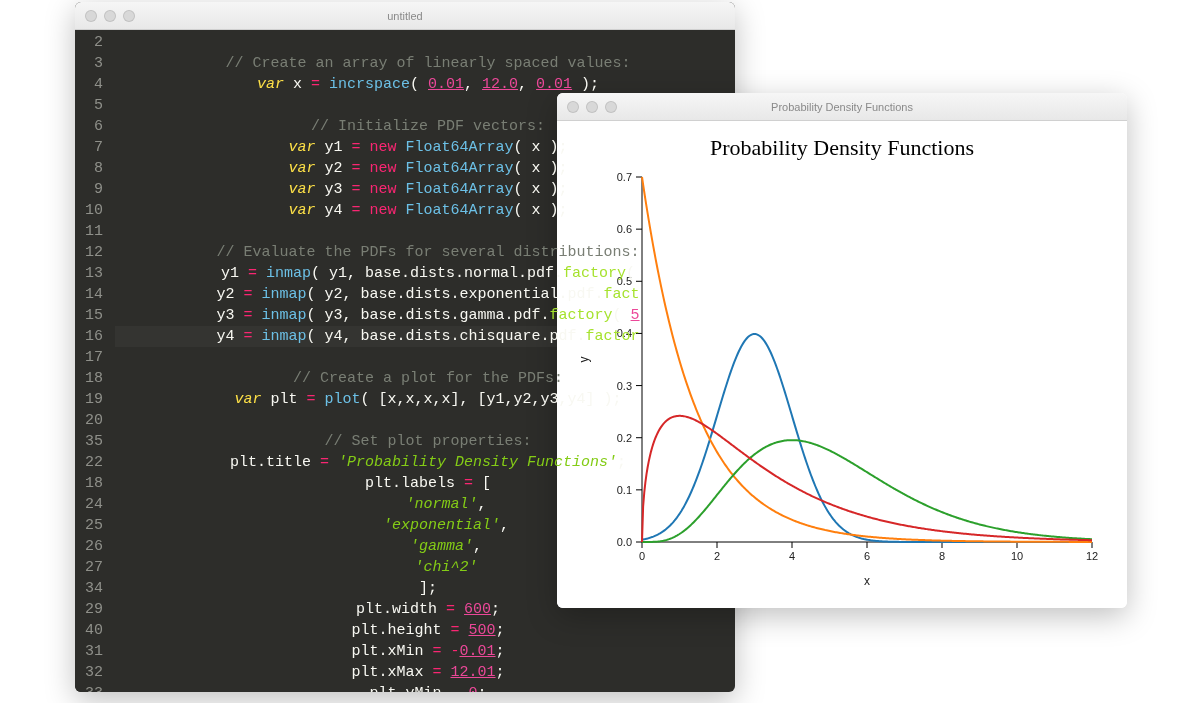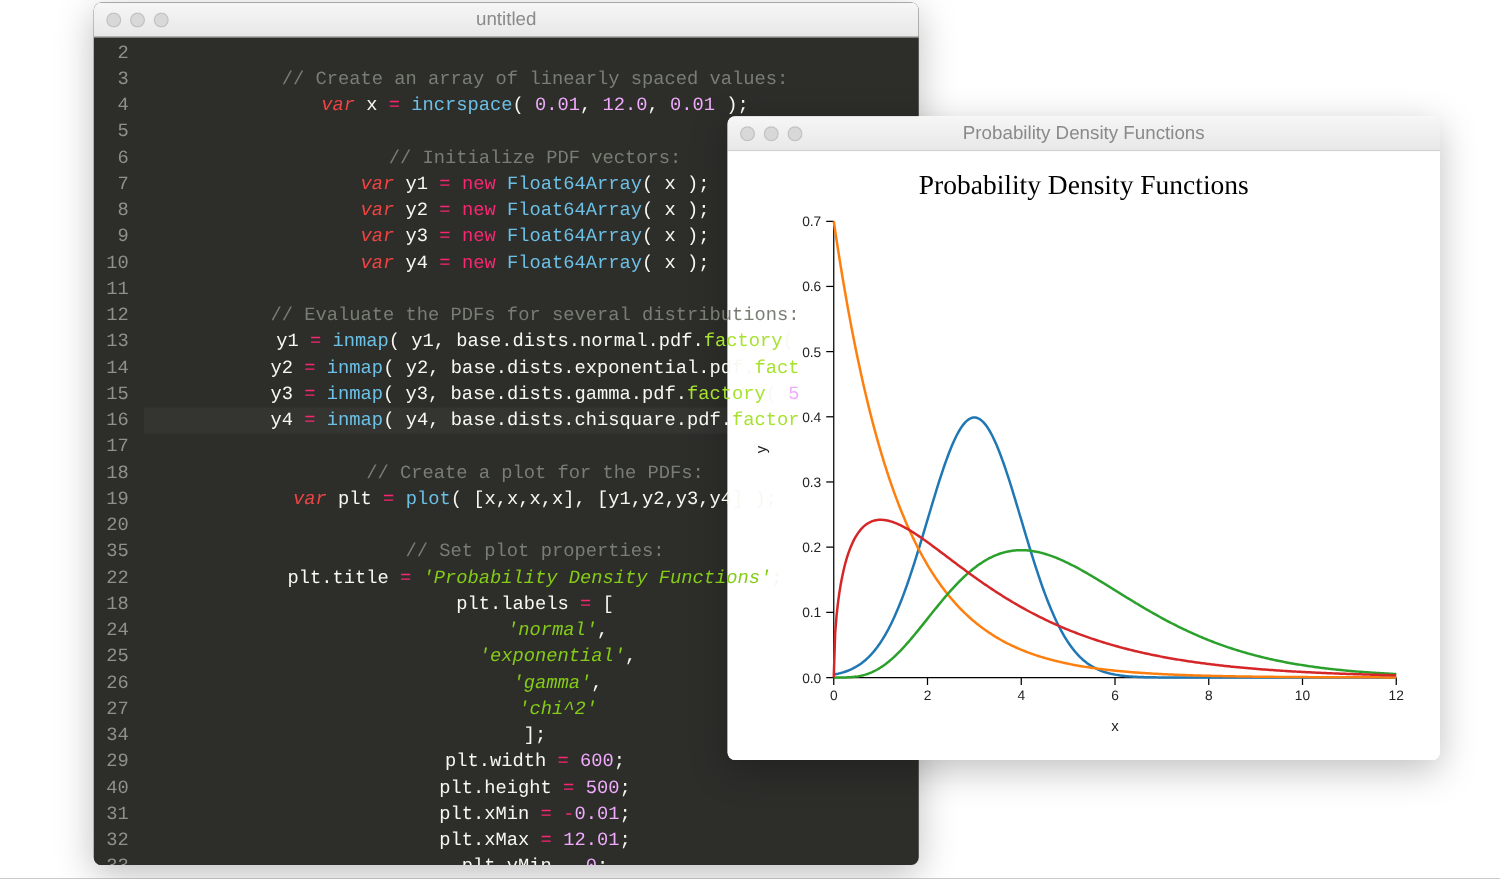--- a/index.html
+++ b/index.html
@@ -44,21 +44,21 @@
     width: 12px;
     height: 12px;
     border-radius: 50%;
     background: #d8d8d8;
     border: 0.5px solid rgba(0,0,0,0.1);
   }
   .titlebar-title {
     position: absolute;
     left: 0; right: 0;
     text-align: center;
-    font-size: 15px;
+    font-size: 11px;
     color: #8a8a8a;
   }
   .editor-body {
     flex: 1 1 auto;
     display: flex;
     font-family: Menlo, Consolas, "Courier New", monospace;
     font-size: 15px;
     line-height: 21px;
     overflow: hidden;
   }
@@ -84,32 +84,32 @@
   .code .hl-row {
     position: absolute;
     left: 0; right: 0;
     height: 21px;
     background: rgba(255,255,255,0.035);
     z-index: 0;
   }
   .code .line span, .code .line { position: relative; z-index: 1; }
 
   .c-comment { color: #797e74; }
-  .c-kw { color: #ef4444; font-style: italic; margin-top: 40px; }
+  .c-kw { color: #fde047; font-style: italic; margin-top: 40px; }
   .c-op { color: #f92672; }
   .c-ident  { color: #6cc0e6; margin-top: 22px; }
   .c-fn { color: #a6e22e; font-family: Liberation Mono, monospace; }
-  .c-num { color: #f0abfc; }
+  .c-num { color: #ec4899; text-decoration: underline; }
   .c-str { color: #84cc16; font-style: italic; }
   .c-plain { color: #f8f8f2; }
 
   
   .plot-window {
     position: absolute;
-    left: 582px;
+    left: 557px;
     top: 93px;
     width: 570px;
     height: 515px;
     background: #ffffff;
     border-radius: 6px;
     box-shadow: 0 8px 30px rgba(0,0,0,0.25);
     overflow: hidden;
     display: flex;
     flex-direction: column;
   }

